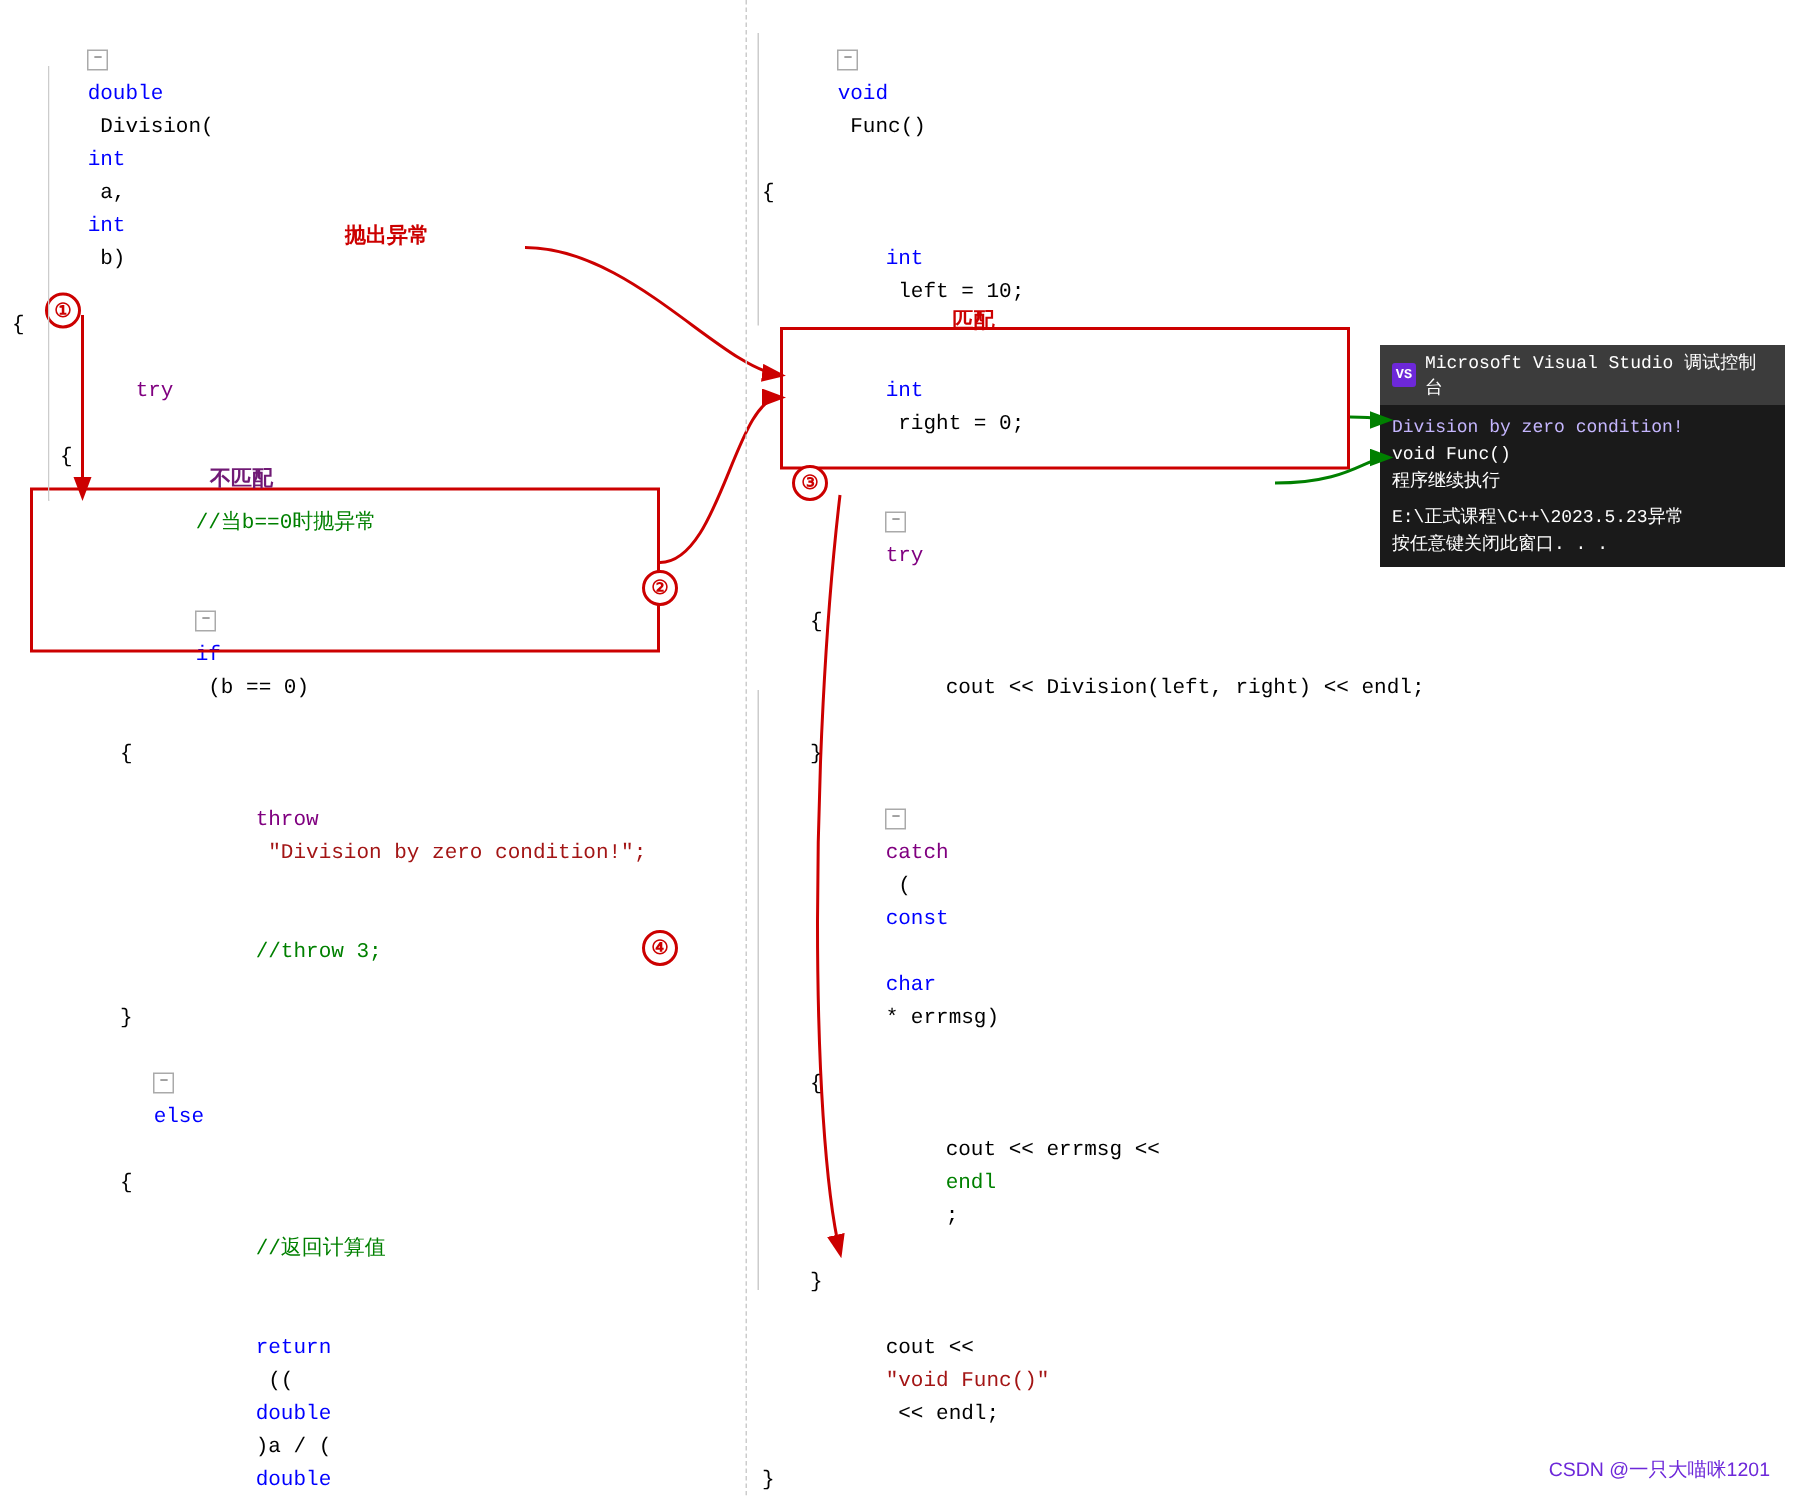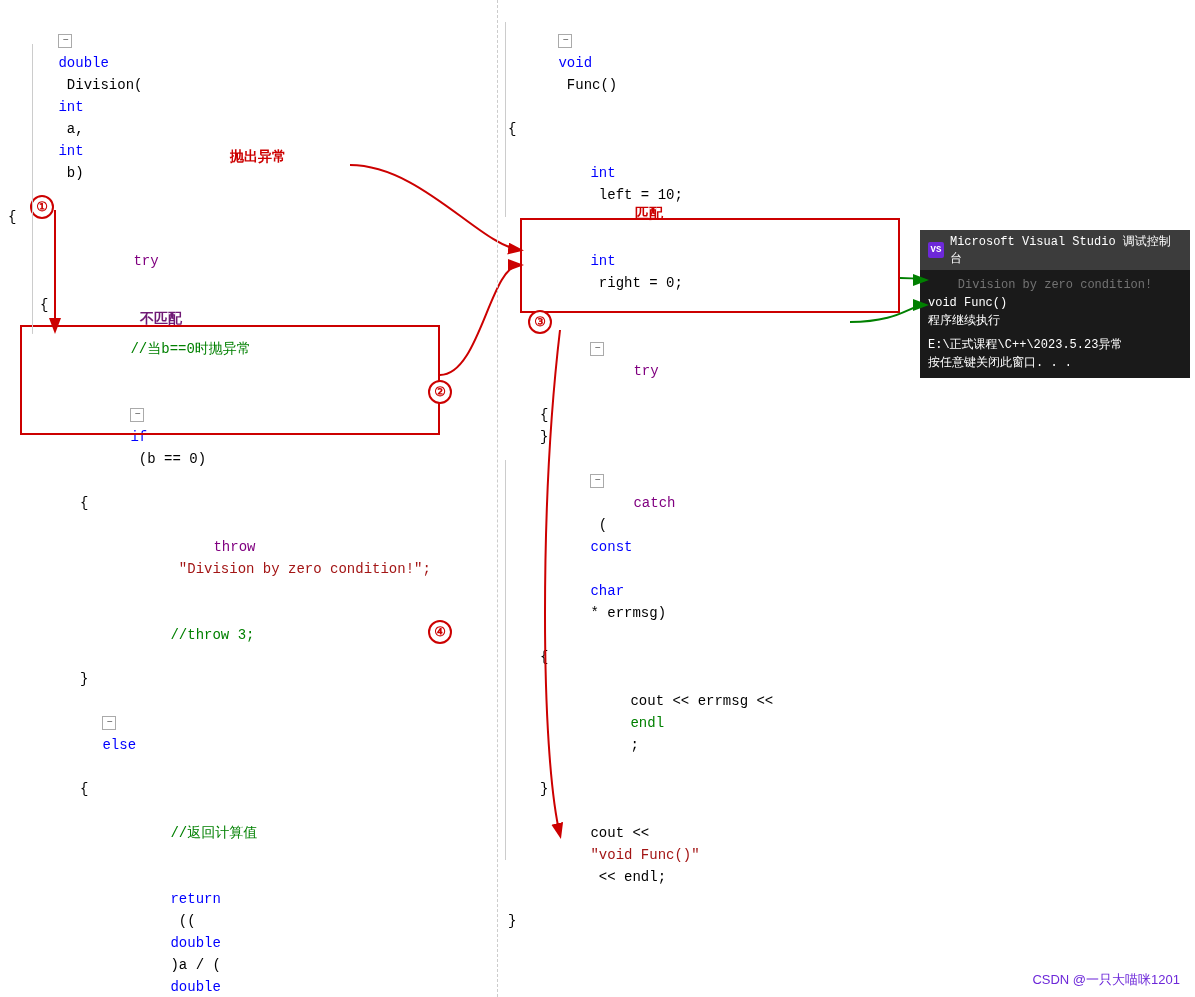--- a/index.html
+++ b/index.html
@@ -30,21 +30,21 @@
       top: 0;
       width: 660px;
     }
     .code-line {
       line-height: 22px;
       padding-left: 8px;
       white-space: pre;
       position: relative;
     }
     .kw-blue { color: #0000ff; }
-    .kw-purple { color: #800080; margin-left: 43px; }
+    .kw-purple { color: #800080; }
     .kw-green { color: #008000; }
     .comment { color: #008000; }
     .string { color: #a31515; }
     .normal { color: #000000; }
     .collapse-icon {
       display: inline-block;
       width: 14px;
       height: 14px;
       border: 1px solid #aaa;
       text-align: center;
@@ -213,20 +213,23 @@
     <div class="code-line" style="padding-left:40px;">
       <span class="kw-blue">int</span>
       <span class="normal"> right = 0;</span>
     </div>
     <div class="code-line"></div>
     <div class="code-line" style="padding-left:40px;">
       <span class="collapse-icon">−</span>
       <span class="kw-purple">try</span>
     </div>
     <div class="code-line" style="padding-left:40px;"><span class="normal">{</span></div>
+    <div class="code-line" style="padding-left:80px;">
+      <span class="normal">cout &lt;&lt; Division(left, right) &lt;&lt; endl;</span>
+    </div>
     <div class="code-line" style="padding-left:40px;"><span class="normal">}</span></div>
 
     <div class="code-line" style="padding-left:40px;">
       <span class="collapse-icon">−</span>
       <span class="kw-purple">catch</span>
       <span class="normal"> (</span>
       <span class="kw-blue">const</span>
       <span class="normal"> </span>
       <span class="kw-blue">char</span>
       <span class="normal">* errmsg)</span>
@@ -263,21 +266,21 @@
   <div class="circle-label" style="left:428px; top:380px;">②</div>
   <div class="circle-label" style="left:528px; top:310px;">③</div>
   <div class="circle-label" style="left:428px; top:620px;">④</div>
 
   <div class="console-box">
     <div class="console-title">
       <span class="vs-icon">VS</span>
       <span>Microsoft Visual Studio 调试控制台</span>
     </div>
     <div class="console-content">
-      <div style="color:#737373;text-align:center;">Division by zero condition!</div>
+      <div style="color:#c4b5fd;">Division by zero condition!</div>
       <div>void Func()</div>
       <div>程序继续执行</div>
       <div style="height:6px;"></div>
       <div>E:\正式课程\C++\2023.5.23异常</div>
       <div>按任意键关闭此窗口. . .</div>
     </div>
   </div>
 
   <div class="footer-text">CSDN @一只大喵咪1201</div>
 

